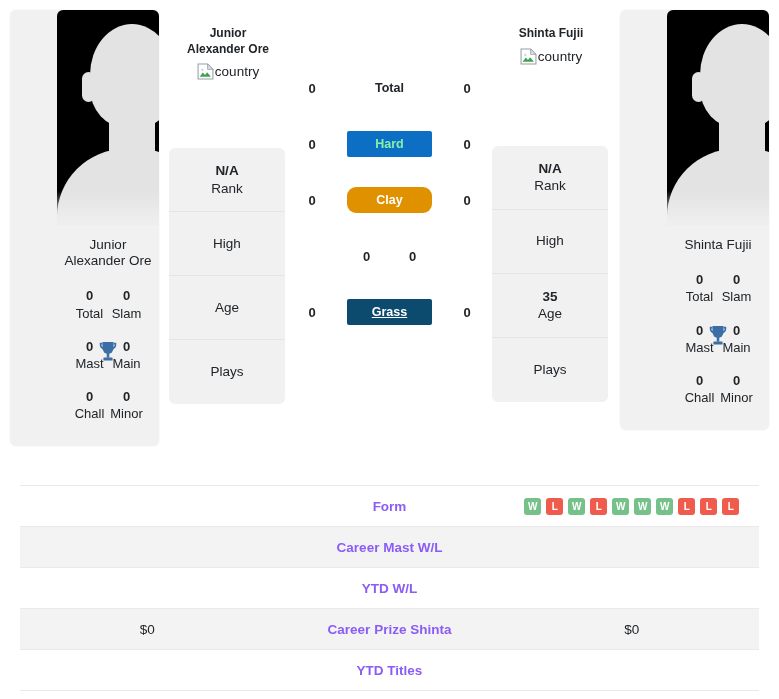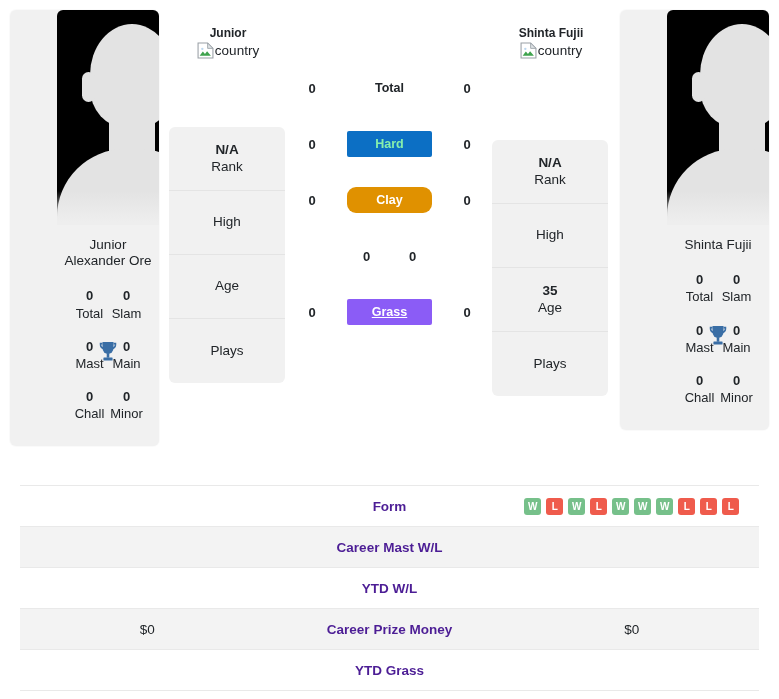--- a/index.html
+++ b/index.html
@@ -130,21 +130,21 @@
     display: flex; align-items: center; justify-content: center;
     font-size: 12.5px; font-weight: bold; color: #ffffff;
     border-radius: 2px;
     margin: 0 12px;
   }
   .surf-pill.plain { background: transparent; color: #212529; }
 
   
   .country {
     display: flex; align-items: center; justify-content: center;
-    gap: 1px; font-size: 13.5px; color: #212529; 
+    gap: 1px; font-size: 13.5px; color: #212529; margin-top: 6px;
   }
   .brokenimg { width: 17px; height: 17px; display: inline-block; }
 
   .nm-title {
     text-align: center; font-weight: bold;
     font-size: 12px; color: #212529; line-height: 1.3;
   }
 
   
   .stats-table {
@@ -157,21 +157,21 @@
     height: 41px;
     border-bottom: 1px solid #e9e9e9;
   }
   .trow.alt { background: #f3f3f3; }
   .tleft, .tright {
     flex: 1 1 0; text-align: center;
     font-size: 13.5px; color: #212529;
   }
   .tmid {
     flex: 0 0 230px; text-align: center;
-    font-size: 13.5px; font-weight: bold; color: #4c1d95;
+    font-size: 13.5px; font-weight: bold; color: #8b5cf6;
   }
   .form-badges { display: flex; gap: 5px; justify-content: center; }
   .badge {
     width: 17px; height: 17px; border-radius: 3px;
     display: flex; align-items: center; justify-content: center;
     font-size: 10px; font-weight: bold; color: #ffffff;
   }
 </style>
 </head>
 <body>
@@ -231,20 +231,21 @@
               <div class="stat-lab">Minor</div>
             </div>
           </div>
         </div>
       </div>
     </div>
 
     <div class="col-info">
       <div class="nm-title">
         <div>Junior</div>
+        <div>Alexander Ore</div>
       </div>
       <div class="country">
         <span class="brokenimg">
           <svg viewBox="0 0 16 16" width="17" height="17" aria-hidden="true">
             <path d="M1 1h9l5 5v9H1z" fill="#ffffff" stroke="#9aa0a6" stroke-width="1"></path>
             <path d="M10 1l5 5h-5z" fill="#dfe3e6" stroke="#9aa0a6" stroke-width="0.8"></path>
             <path d="M2.5 13l3-4 2 2.3 2-2.6 3.6 4.3z" fill="#3fa34d"></path>
             <circle cx="5" cy="6.4" r="1.1" fill="#bcd7ef"></circle>
           </svg>
         </span>
@@ -285,21 +286,21 @@
         <div class="surf-val">0</div>
         <div class="surf-pill" id="pill2" style="background: rgb(224, 145, 0); color: rgb(255, 255, 255); border-radius: 9px;">Clay</div>
         <div class="surf-val">0</div>
       </div>
       <div class="surf-row">
         <div class="surf-val">0</div>
         <div class="surf-val">0</div>
       </div>
       <div class="surf-row">
         <div class="surf-val">0</div>
-        <div class="surf-pill" id="pill4" style="background: #8b5cf6; color: rgb(255, 255, 255); text-decoration: underline;">Grass</div>
+        <div class="surf-pill" id="pill4" style="background: #0c4a6e; color: rgb(255, 255, 255); text-decoration: underline;">Grass</div>
         <div class="surf-val">0</div>
       </div>
     </div>
 
     <div class="col-info">
       <div class="nm-title">
         <div>Shinta Fujii</div>
       </div>
       <div class="country">
         <span class="brokenimg">
@@ -417,24 +418,24 @@
     </div>
 
     <div class="trow">
       <div class="tleft"></div>
       <div class="tmid">YTD W/L</div>
       <div class="tright"></div>
     </div>
 
     <div class="trow alt">
       <div class="tleft">$0</div>
-      <div class="tmid">Career Prize Money</div>
+      <div class="tmid">Career Prize Shinta</div>
       <div class="tright">$0</div>
     </div>
 
     <div class="trow">
       <div class="tleft"></div>
-      <div class="tmid">YTD Grass</div>
+      <div class="tmid">YTD Titles</div>
       <div class="tright"></div>
     </div>
 
   </div>
 </div>
 
 </body></html>

